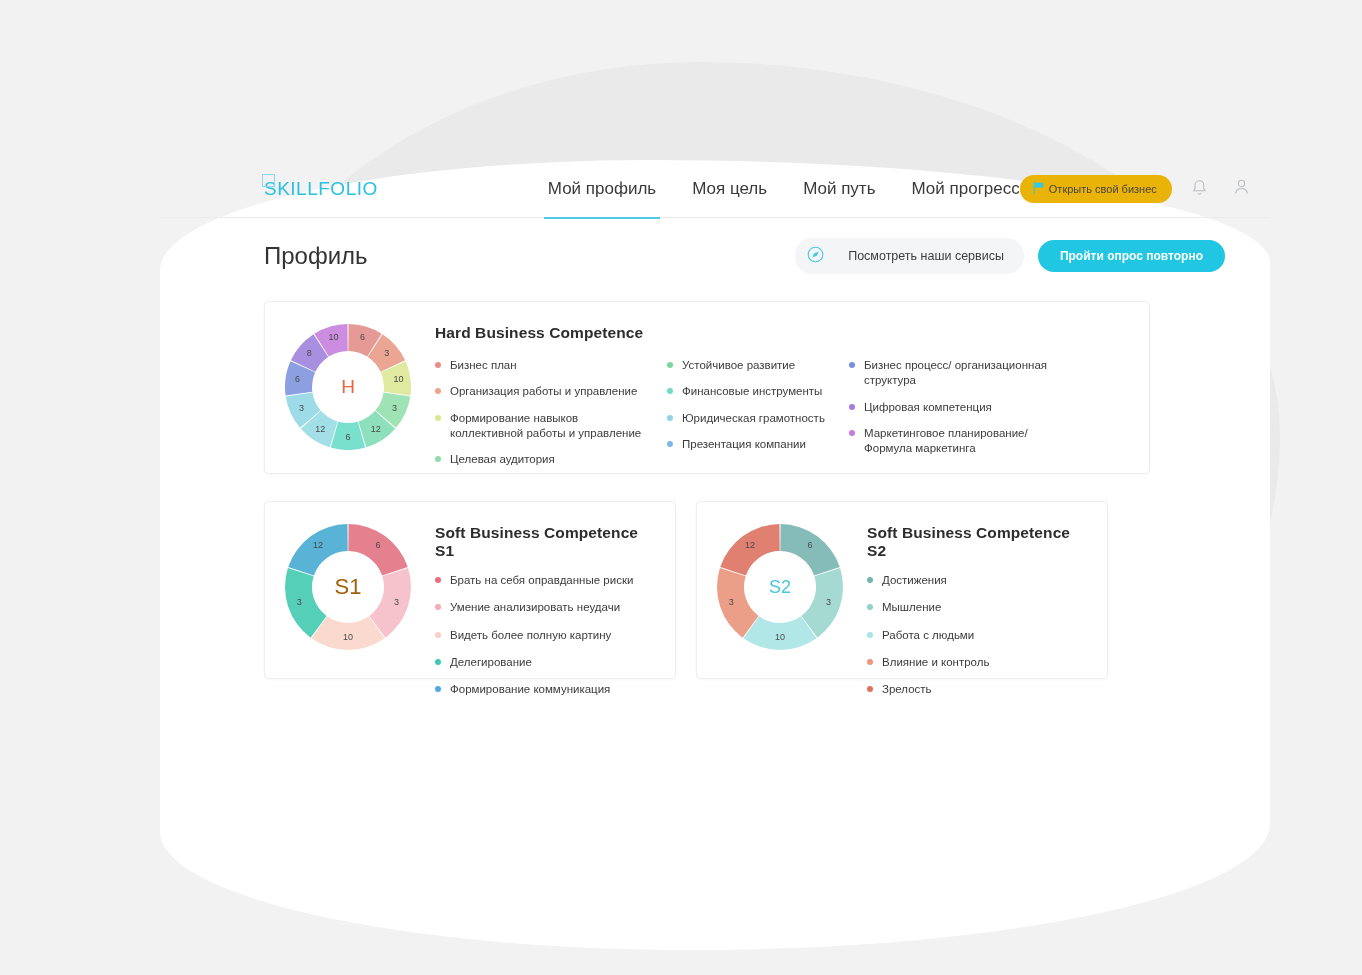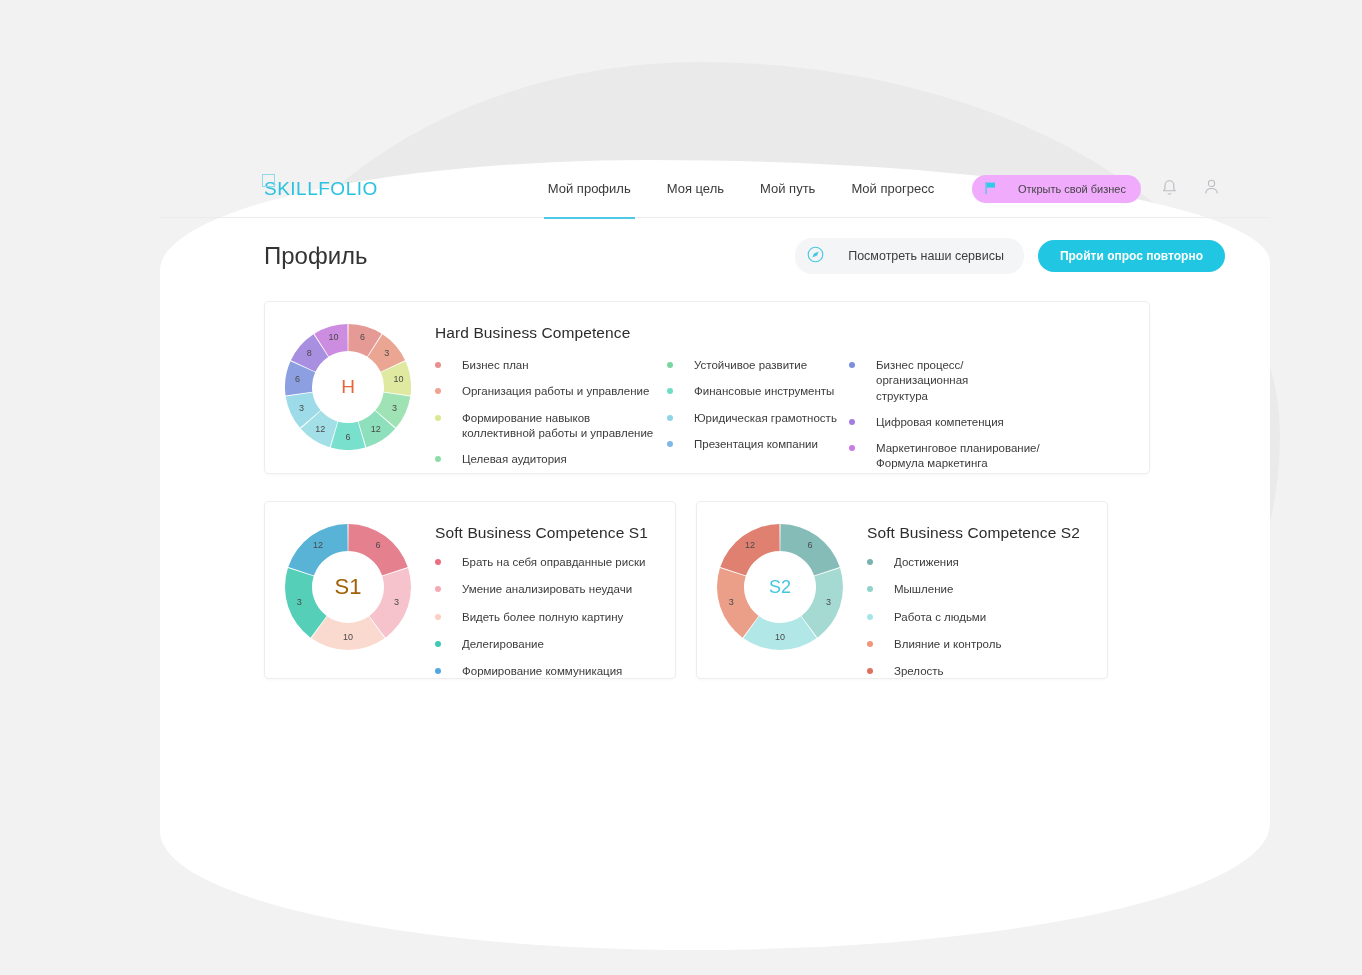--- a/index.html
+++ b/index.html
@@ -77,21 +77,21 @@
     border: 1px solid #8fd9ea;
   }
   .nav-items {
     display: flex;
     align-items: center;
     gap: 36px;
     margin-left: 170px;
     height: 58px;
   }
   .nav-item {
-    font-size: 13px;
+    font-size: 17px;
     color: #3a3a3a;
     height: 58px;
     display: flex;
     align-items: center;
     cursor: pointer;
     position: relative;
     white-space: nowrap;
   }
   .nav-item.active::after {
     content: "";
@@ -103,22 +103,22 @@
   }
   .nav-right {
     margin-left: auto;
     display: flex;
     align-items: center;
     gap: 14px;
   }
   .biz-pill {
     display: flex;
     align-items: center;
-    gap: 22px;
-    background: #f0abfc;
+    gap: 5px;
+    background: #eab308;
     border-radius: 16px;
     padding: 7px 15px 7px 13px;
     font-size: 11px;
     color: #454545;
     cursor: pointer;
     white-space: nowrap;
   }
   .flag-icon { display: block; }
   .icon-btn {
     width: 28px; height: 28px;
@@ -182,36 +182,36 @@
   #card-s1   { left: 104px; top: 341px; width: 412px; height: 178px; }
   #card-s2   { left: 536px; top: 341px; width: 412px; height: 178px; }
 
   .card-inner { display: flex; padding: 22px 20px; height: 100%; }
   .chart-wrap { flex: 0 0 auto; }
   .card-body { flex: 1 1 auto; padding-left: 24px; }
 
   .card-title {
     font-size: 15.5px;
     color: #2d2d2d;
-    font-weight: 400;
+    font-weight: 700;
     margin-bottom: 16px;
     letter-spacing: 0.1px;
   }
   #card-s1 .card-title, #card-s2 .card-title { margin-bottom: 13px; }
 
   .legend-cols { display: flex; gap: 0; }
   .legend-col { display: flex; flex-direction: column; gap: 11px; }
   #card-hard .legend-col:nth-child(1) { width: 232px; }
   #card-hard .legend-col:nth-child(2) { width: 182px; }
   #card-hard .legend-col:nth-child(3) { width: 200px; }
 
   .legend-item {
     display: flex;
     align-items: flex-start;
-    gap: 21px;
+    gap: 9px;
     font-size: 11.5px;
     color: #3b3b3b;
     line-height: 1.33;
   }
   .legend-dot {
     flex: 0 0 auto;
     width: 6px; height: 6px;
     border-radius: 50%;
     margin-top: 4px;
   }

